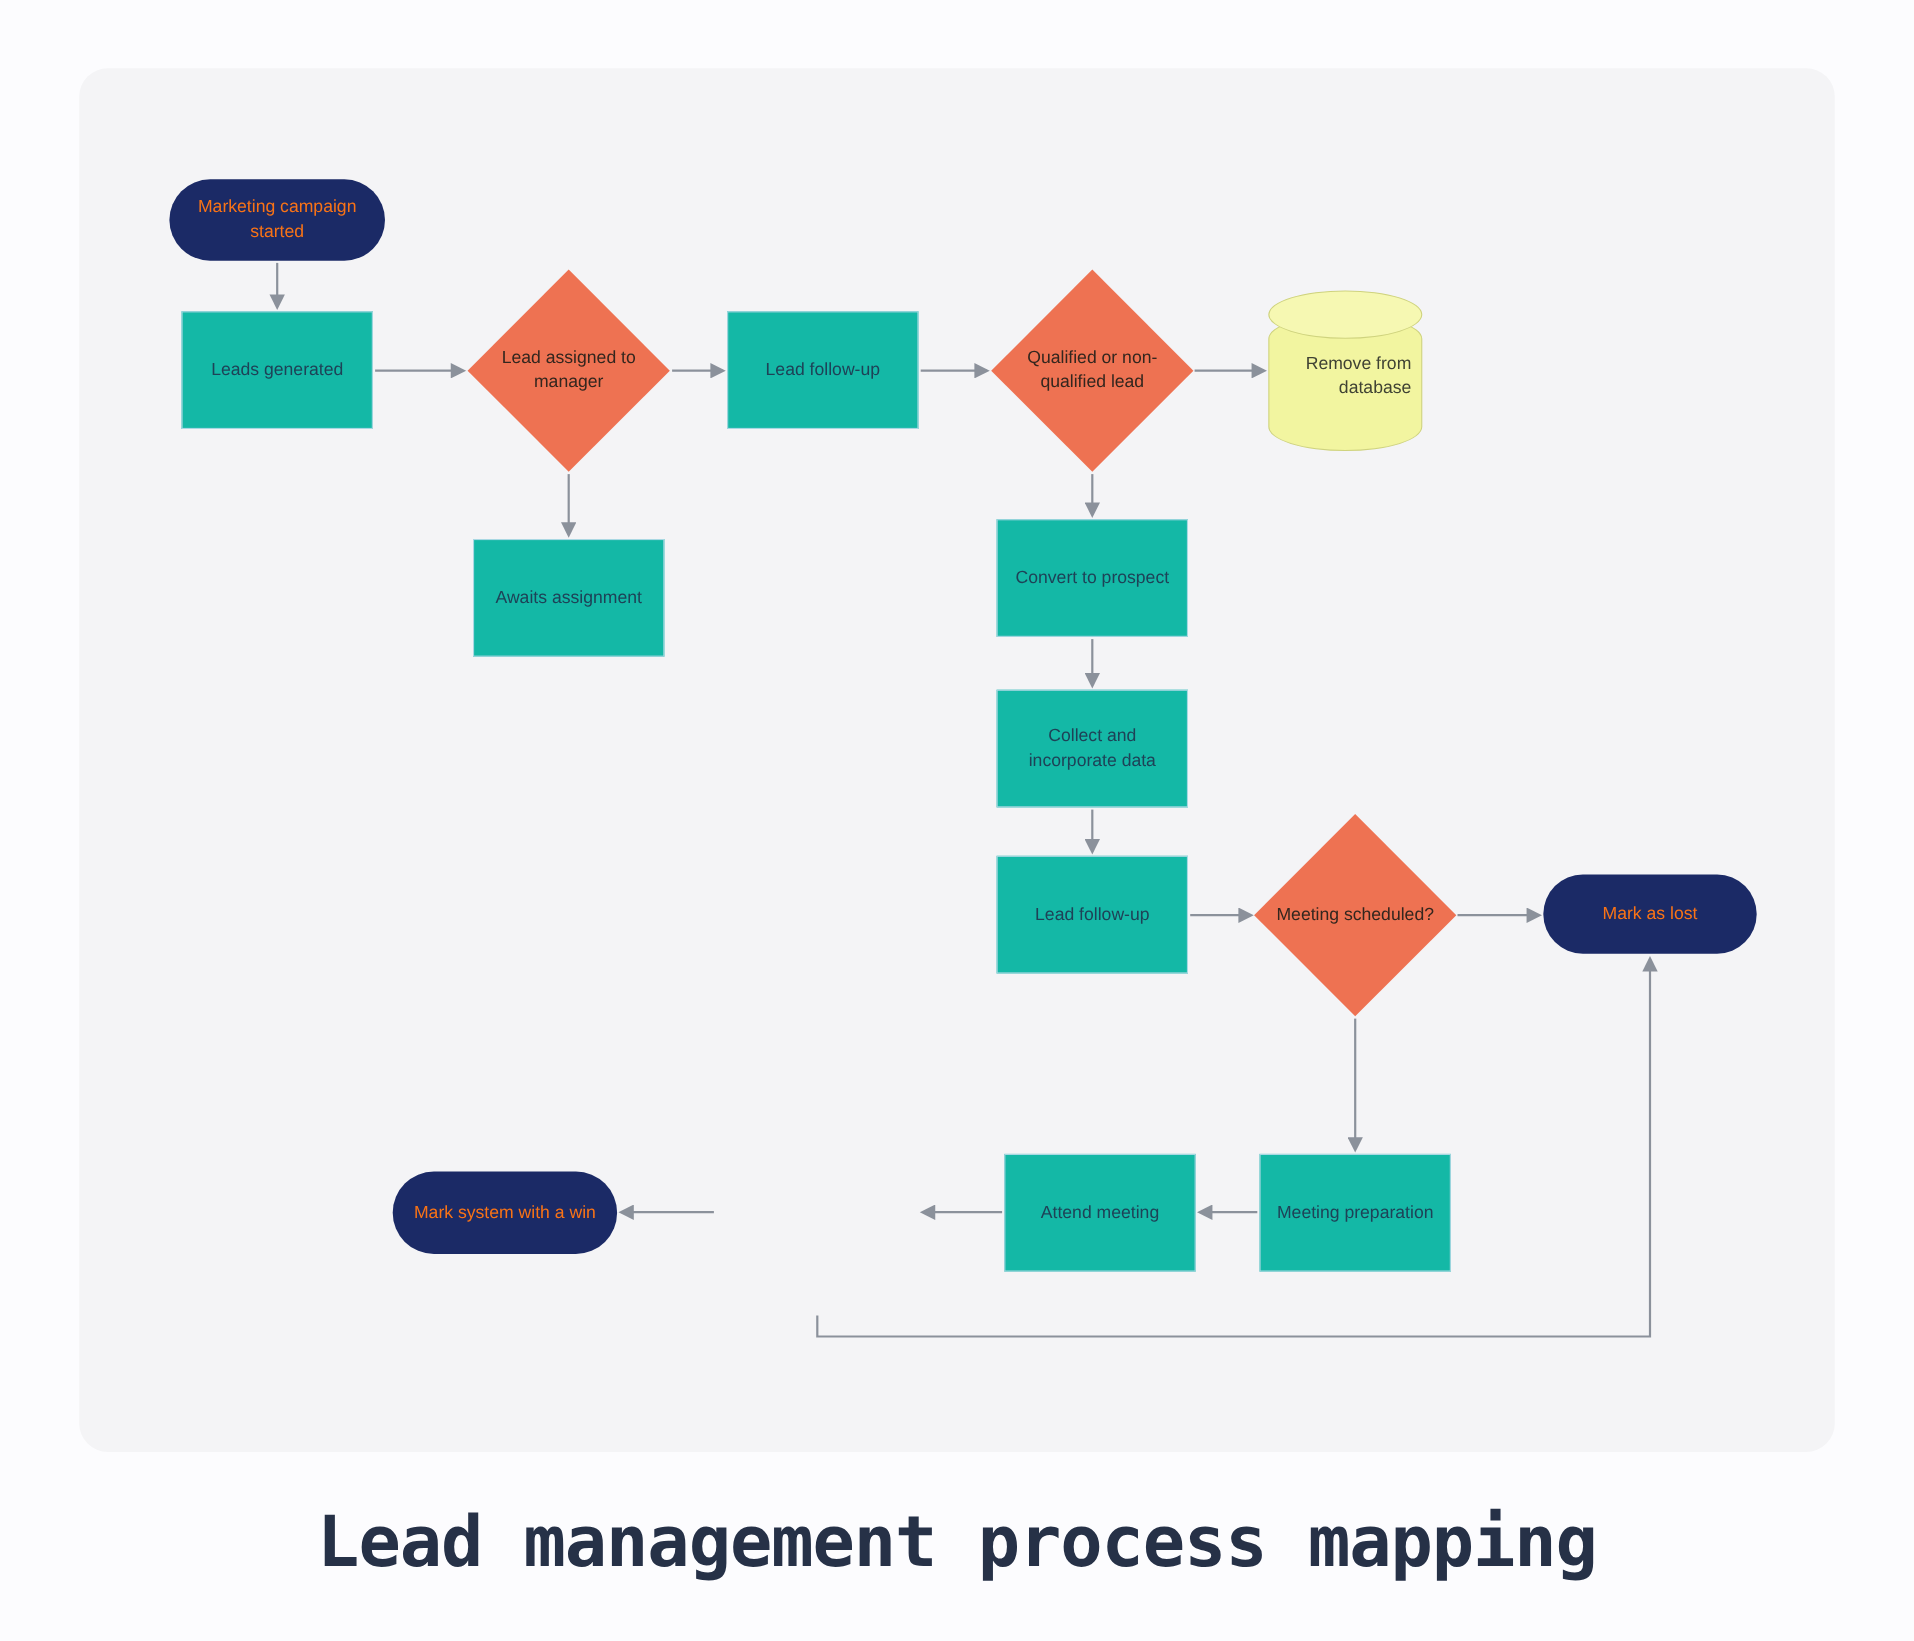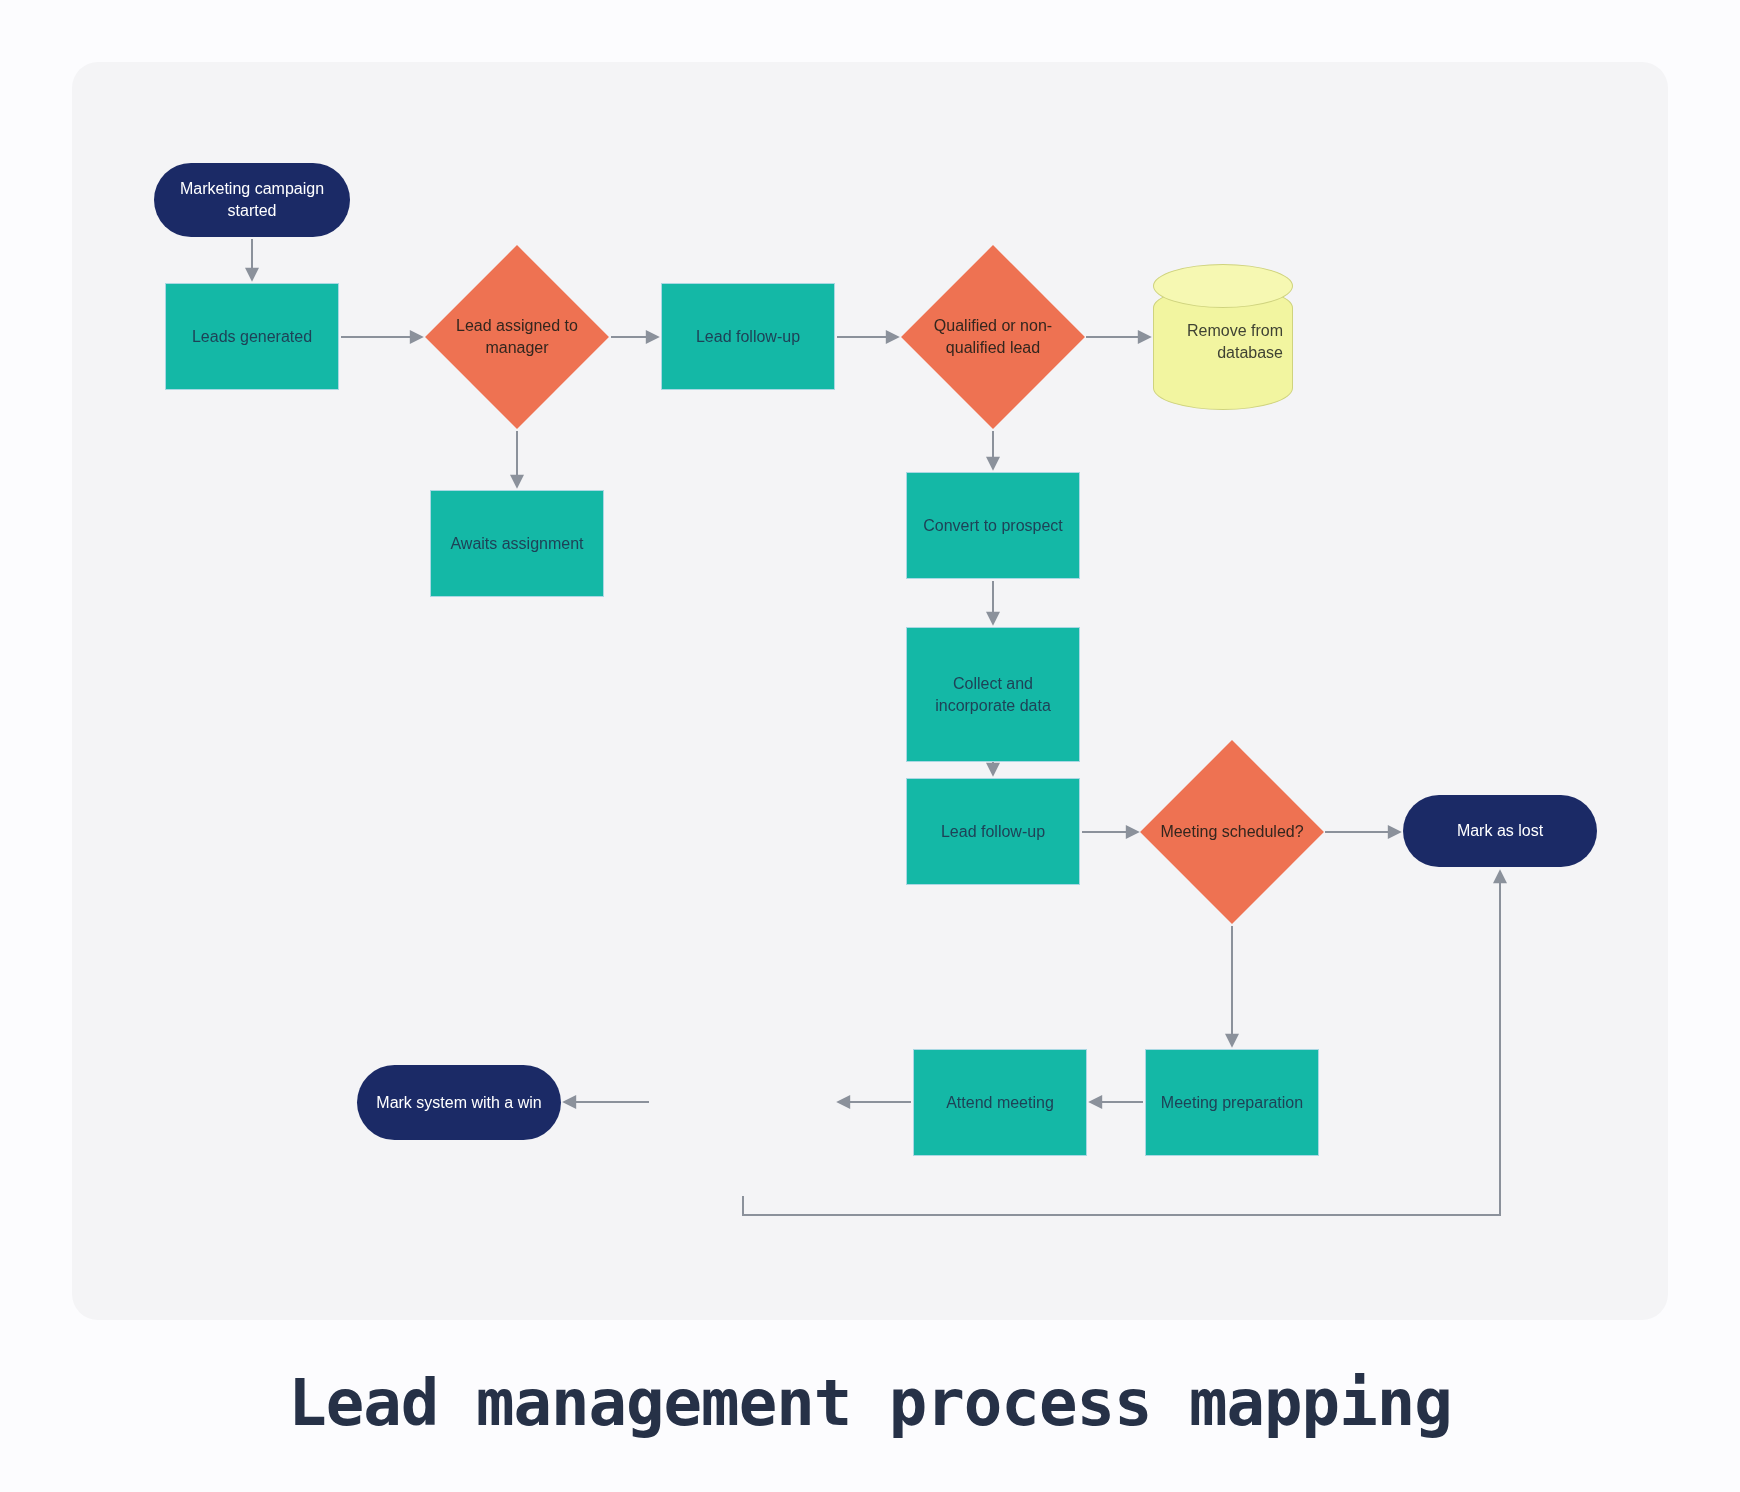--- a/index.html
+++ b/index.html
@@ -14,21 +14,21 @@
   svg.connectors { position:absolute; left:0; top:0; width:1740px; height:1492px; pointer-events:none; }
 
   .node {
     position:absolute; display:flex; align-items:center; justify-content:center;
     text-align:center; box-sizing:border-box; font-size:16px; line-height:1.35;
   }
   .process {
     background:#14b8a6; border:1px solid #a9d8e3; color:#1e4257;
   }
   .terminator {
-    background:#1b2a66; color:#ffffff; border-radius:40px;
+    background:#1b2a66; color:#f97316; border-radius:40px;
   }
   .decision { background:transparent; }
   .diamond-shape {
     position:absolute; left:27px; top:27px; width:130px; height:130px;
     background:#ee7252; transform:rotate(45deg);
   }
   .decision .label { position:relative; width:152px; color:#33261e; }
   .process .label { position:relative; width:160px; }
   .terminator .label { position:relative; width:176px; }
 
@@ -112,21 +112,21 @@
   </div>
 
   <div class="node process" style="left:430px; top:490px; width:174px; height:107px;">
     <span class="label">Awaits assignment</span>
   </div>
 
   <div class="node process" style="left:906px; top:472px; width:174px; height:107px;">
     <span class="label">Convert to prospect</span>
   </div>
 
-  <div class="node process" style="left:906px; top:627px; width:174px; height:135px;">
+  <div class="node process" style="left:906px; top:627px; width:174px; height:107px;">
     <span class="label">Collect and incorporate data</span>
   </div>
 
   <div class="node process" style="left:906px; top:778px; width:174px; height:107px;">
     <span class="label">Lead follow-up</span>
   </div>
 
   <div class="node decision" style="left:1140px; top:740px; width:184px; height:184px;">
     <div class="diamond-shape"></div>
     <span class="label">Meeting scheduled?</span>

